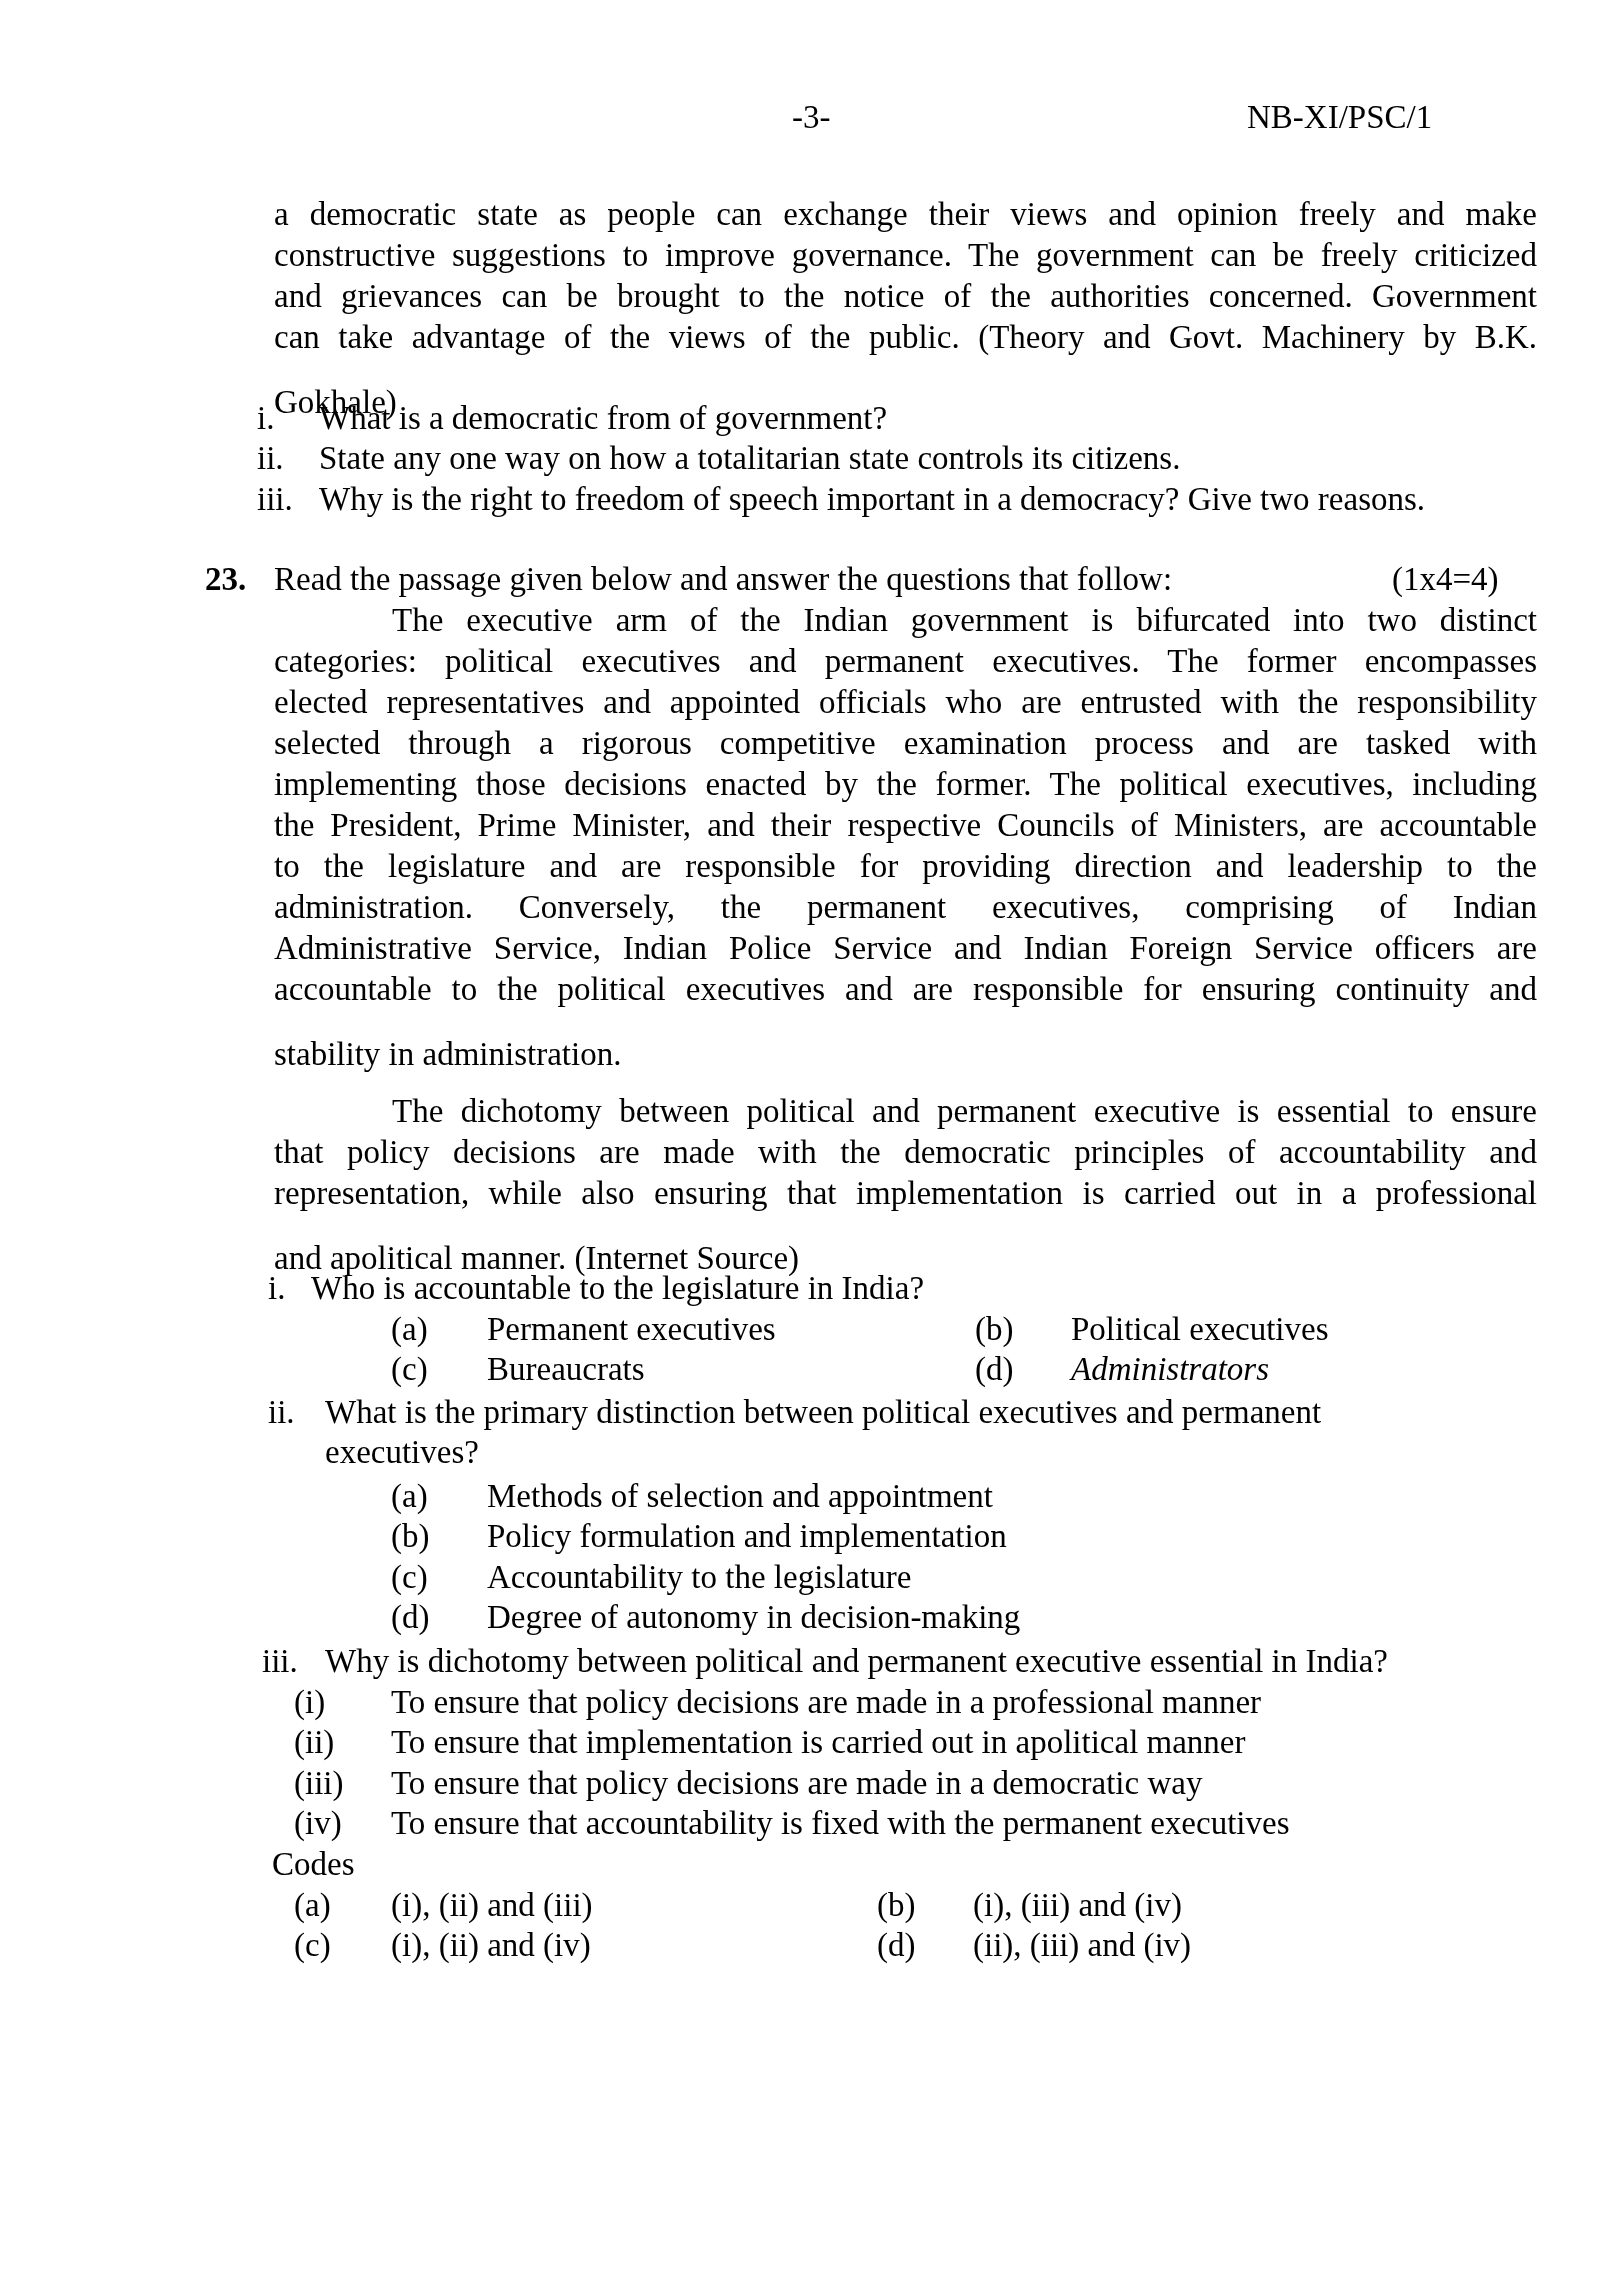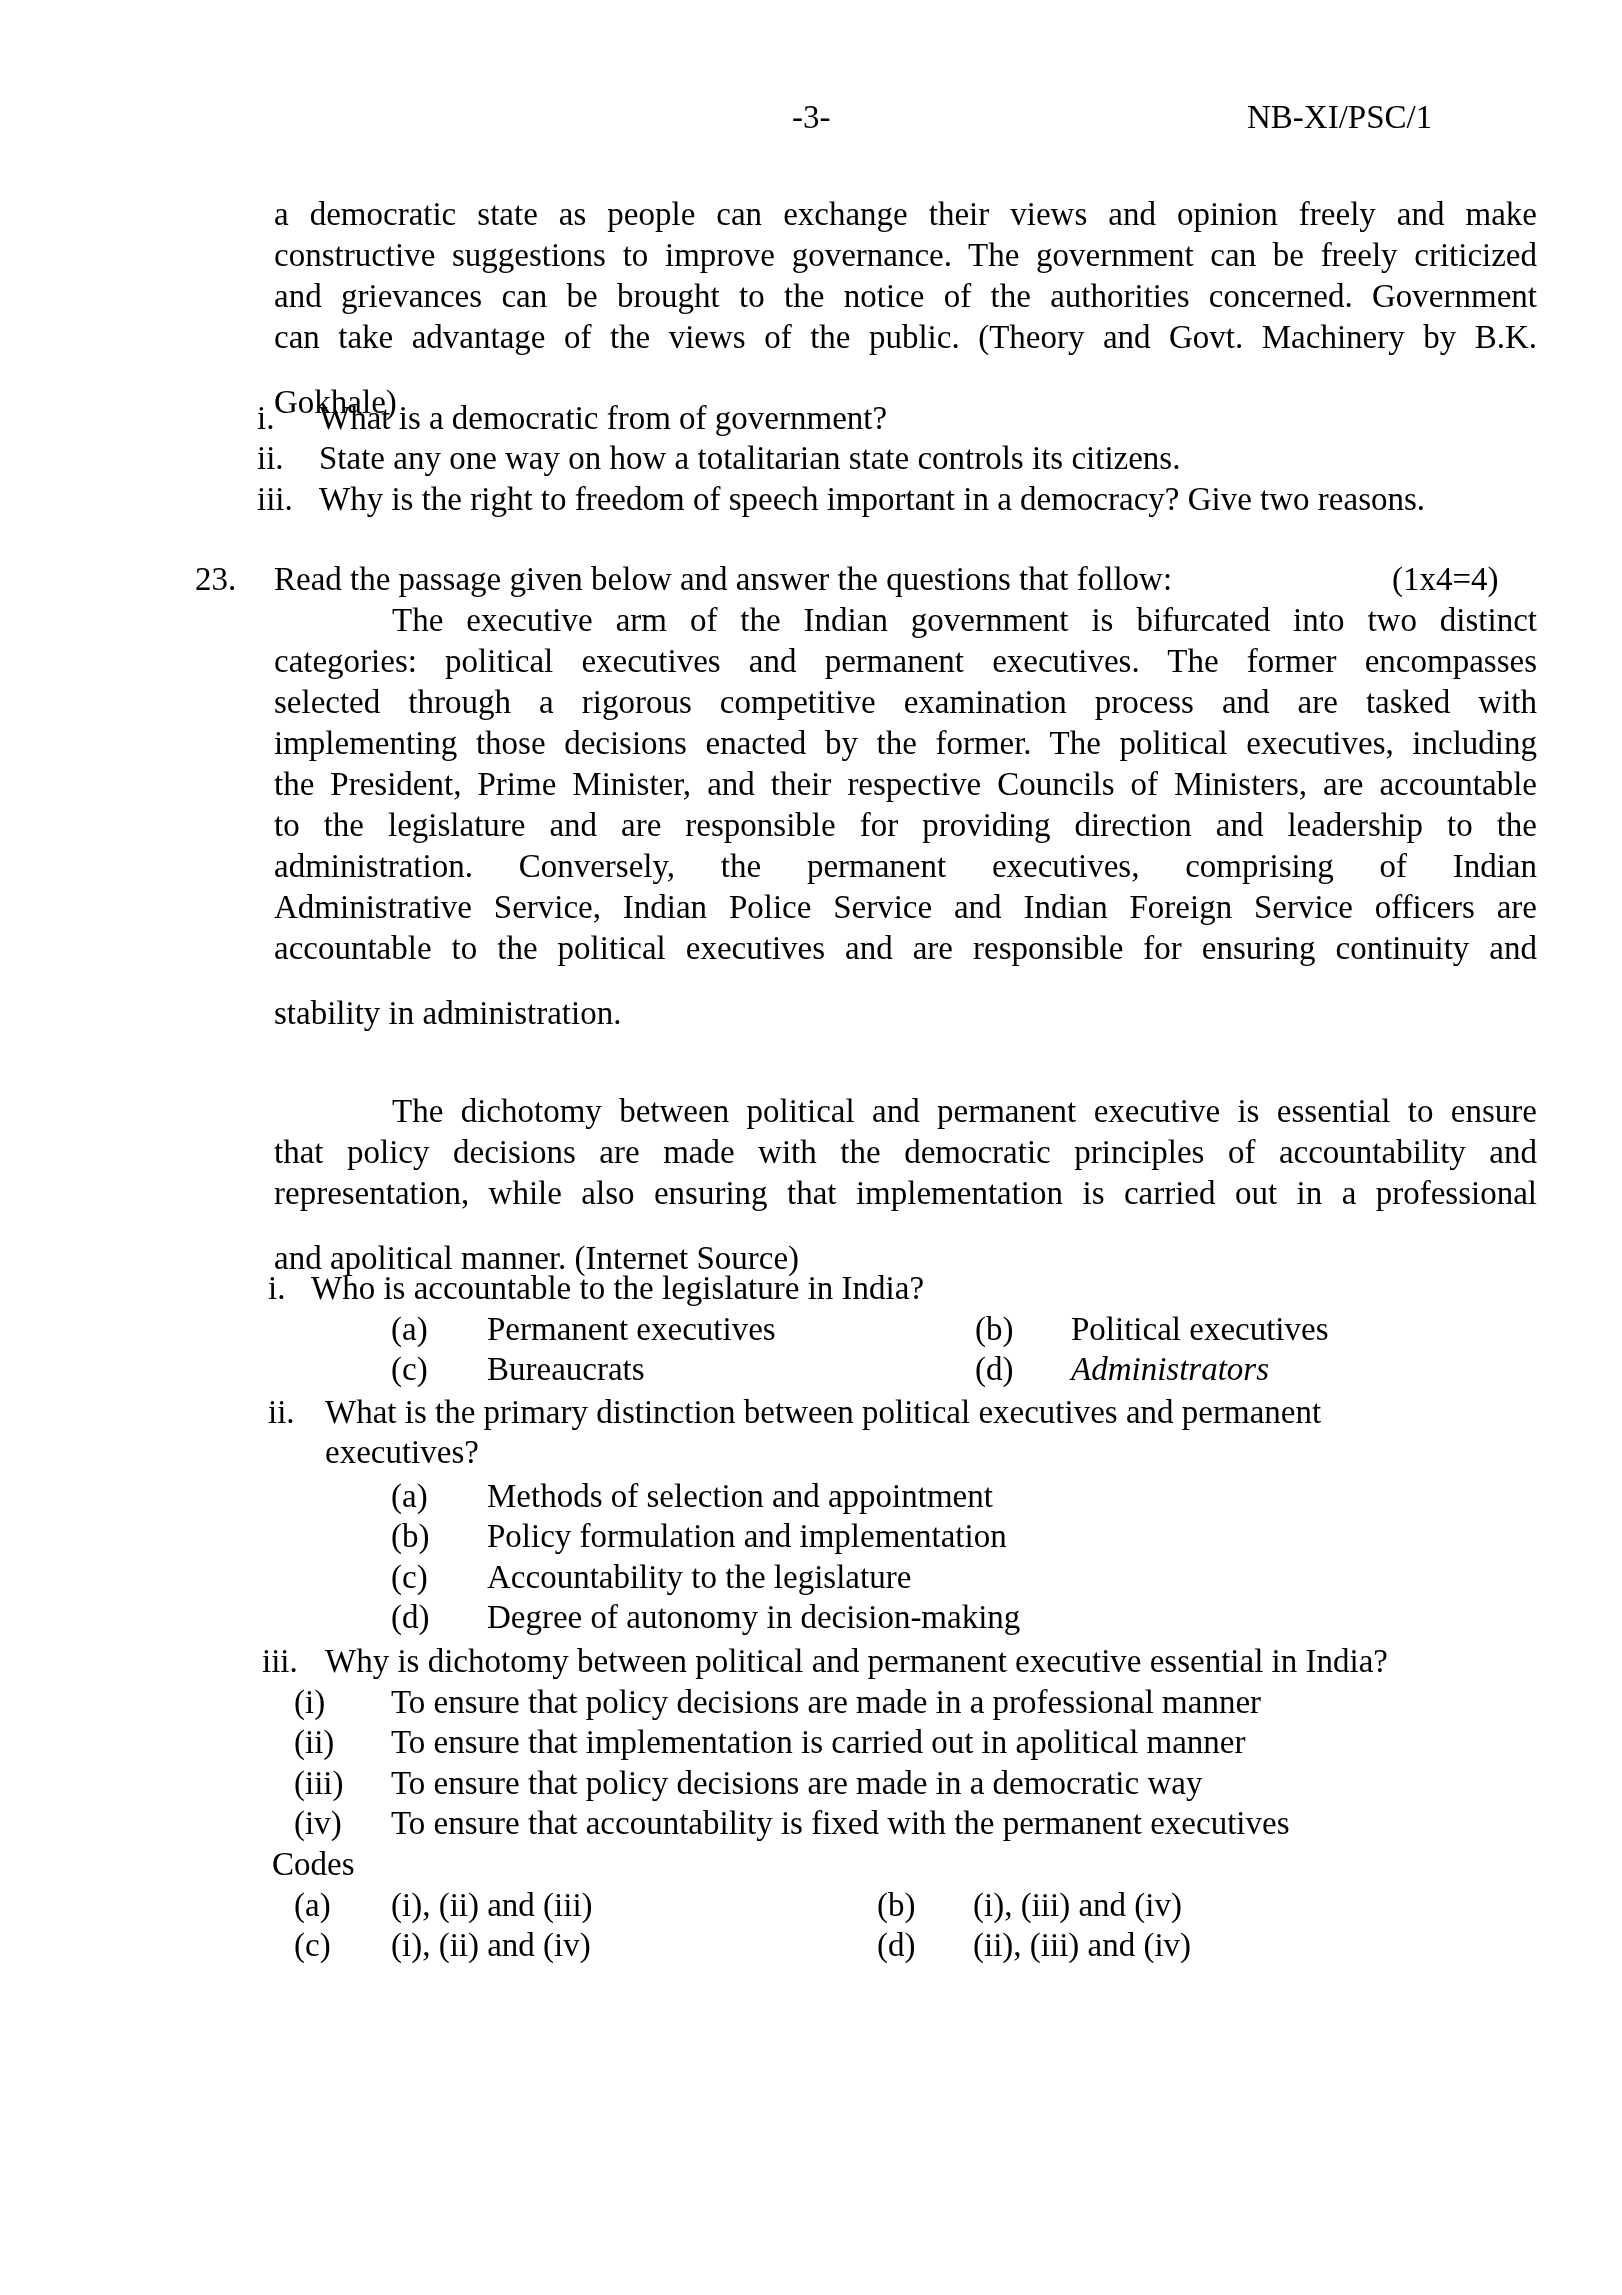--- a/index.html
+++ b/index.html
@@ -34,27 +34,28 @@
     <span class="line">Gokhale)</span>
   </div>
 
   <div class="abs" style="left: 257px; top: 398px;">i.</div>
   <div class="abs" style="left: 319px; top: 398px;">What is a democratic from of government?</div>
   <div class="abs" style="left: 257px; top: 438px;">ii.</div>
   <div class="abs" style="left: 319px; top: 438px;">State any one way on how a totalitarian state controls its citizens.</div>
   <div class="abs" style="left: 257px; top: 479px;">iii.</div>
   <div class="abs" style="left: 319px; top: 479px;">Why is the right to freedom of speech important in a democracy? Give two reasons.</div>
 
-  <div class="abs" style="left: 195px; top: 559px;">23.</div>
+  <div class="abs" style="left: 205px; top: 559px; font-weight: bold;">23.</div>
   <div class="abs" style="left: 274px; top: 559px;">Read the passage given below and answer the questions that follow:</div>
   <div class="abs" style="left: 1392px; top: 559px;">(1x4=4)</div>
 
   <div class="block" style="top: 600px;">
     <span class="jline" style="padding-left: 118px;">The executive arm of the Indian government is bifurcated into two distinct</span>
     <span class="jline">categories: political executives and permanent executives. The former encompasses</span>
+    <span class="jline">elected representatives and appointed officials who are entrusted with the responsibility</span>
     <span class="jline">selected through a rigorous competitive examination process and are tasked with</span>
     <span class="jline">implementing those decisions enacted by the former. The political executives, including</span>
     <span class="jline">the President, Prime Minister, and their respective Councils of Ministers, are accountable</span>
     <span class="jline">to the legislature and are responsible for providing direction and leadership to the</span>
     <span class="jline">administration. Conversely, the permanent executives, comprising of Indian</span>
     <span class="jline">Administrative Service, Indian Police Service and Indian Foreign Service officers are</span>
     <span class="jline">accountable to the political executives and are responsible for ensuring continuity and</span>
     <span class="line">stability in administration.</span>
   </div>
 

